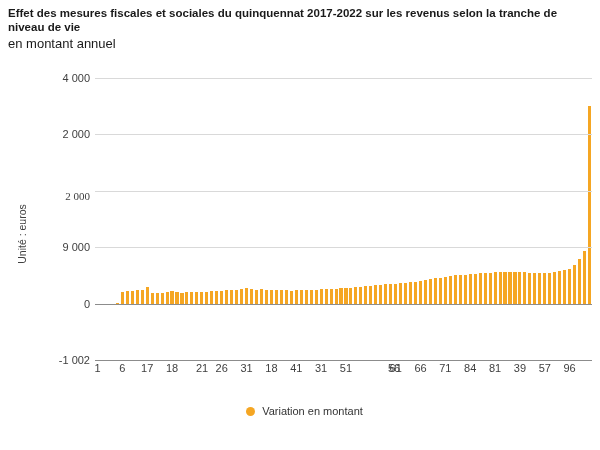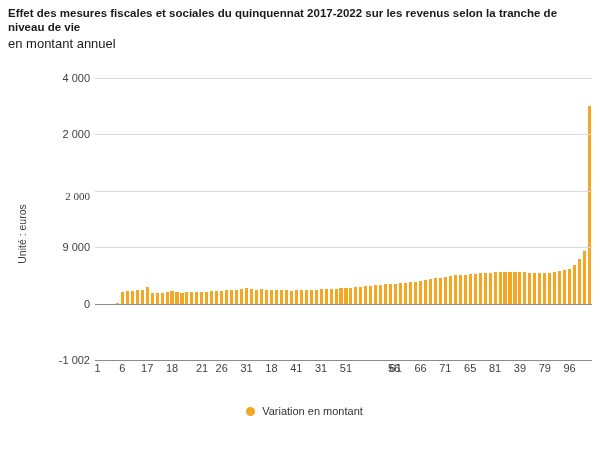--- a/index.html
+++ b/index.html
@@ -286,24 +286,24 @@
       <div class="xtick-label" style="left: 126.735px;">26</div>
       <div class="xtick-label" style="left: 151.585px;">31</div>
       <div class="xtick-label" style="left: 176.435px;">18</div>
       <div class="xtick-label" style="left: 201.285px;">41</div>
       <div class="xtick-label" style="left: 226.135px;">31</div>
       <div class="xtick-label" style="left: 250.985px;">51</div>
       <div class="xtick-label" style="left: 282px; margin-left: 17px;">56</div>
       <div class="xtick-label" style="left: 300.685px;">61</div>
       <div class="xtick-label" style="left: 325.535px;">66</div>
       <div class="xtick-label" style="left: 350.385px;">71</div>
-      <div class="xtick-label" style="left: 375.235px;">65</div>
+      <div class="xtick-label" style="left: 375.235px;">84</div>
       <div class="xtick-label" style="left: 400.085px;">81</div>
       <div class="xtick-label" style="left: 424.935px;">39</div>
-      <div class="xtick-label" style="left: 449.785px;">79</div>
+      <div class="xtick-label" style="left: 449.785px;">57</div>
       <div class="xtick-label" style="left: 474.635px;">96</div>
     </div>
 
   <div class="legend">
     <span class="legend-item">
       <span class="legend-marker" style="background: rgb(245, 166, 35);"></span>
       <span class="legend-label">Variation en montant</span>
     </span>
   </div>
 

